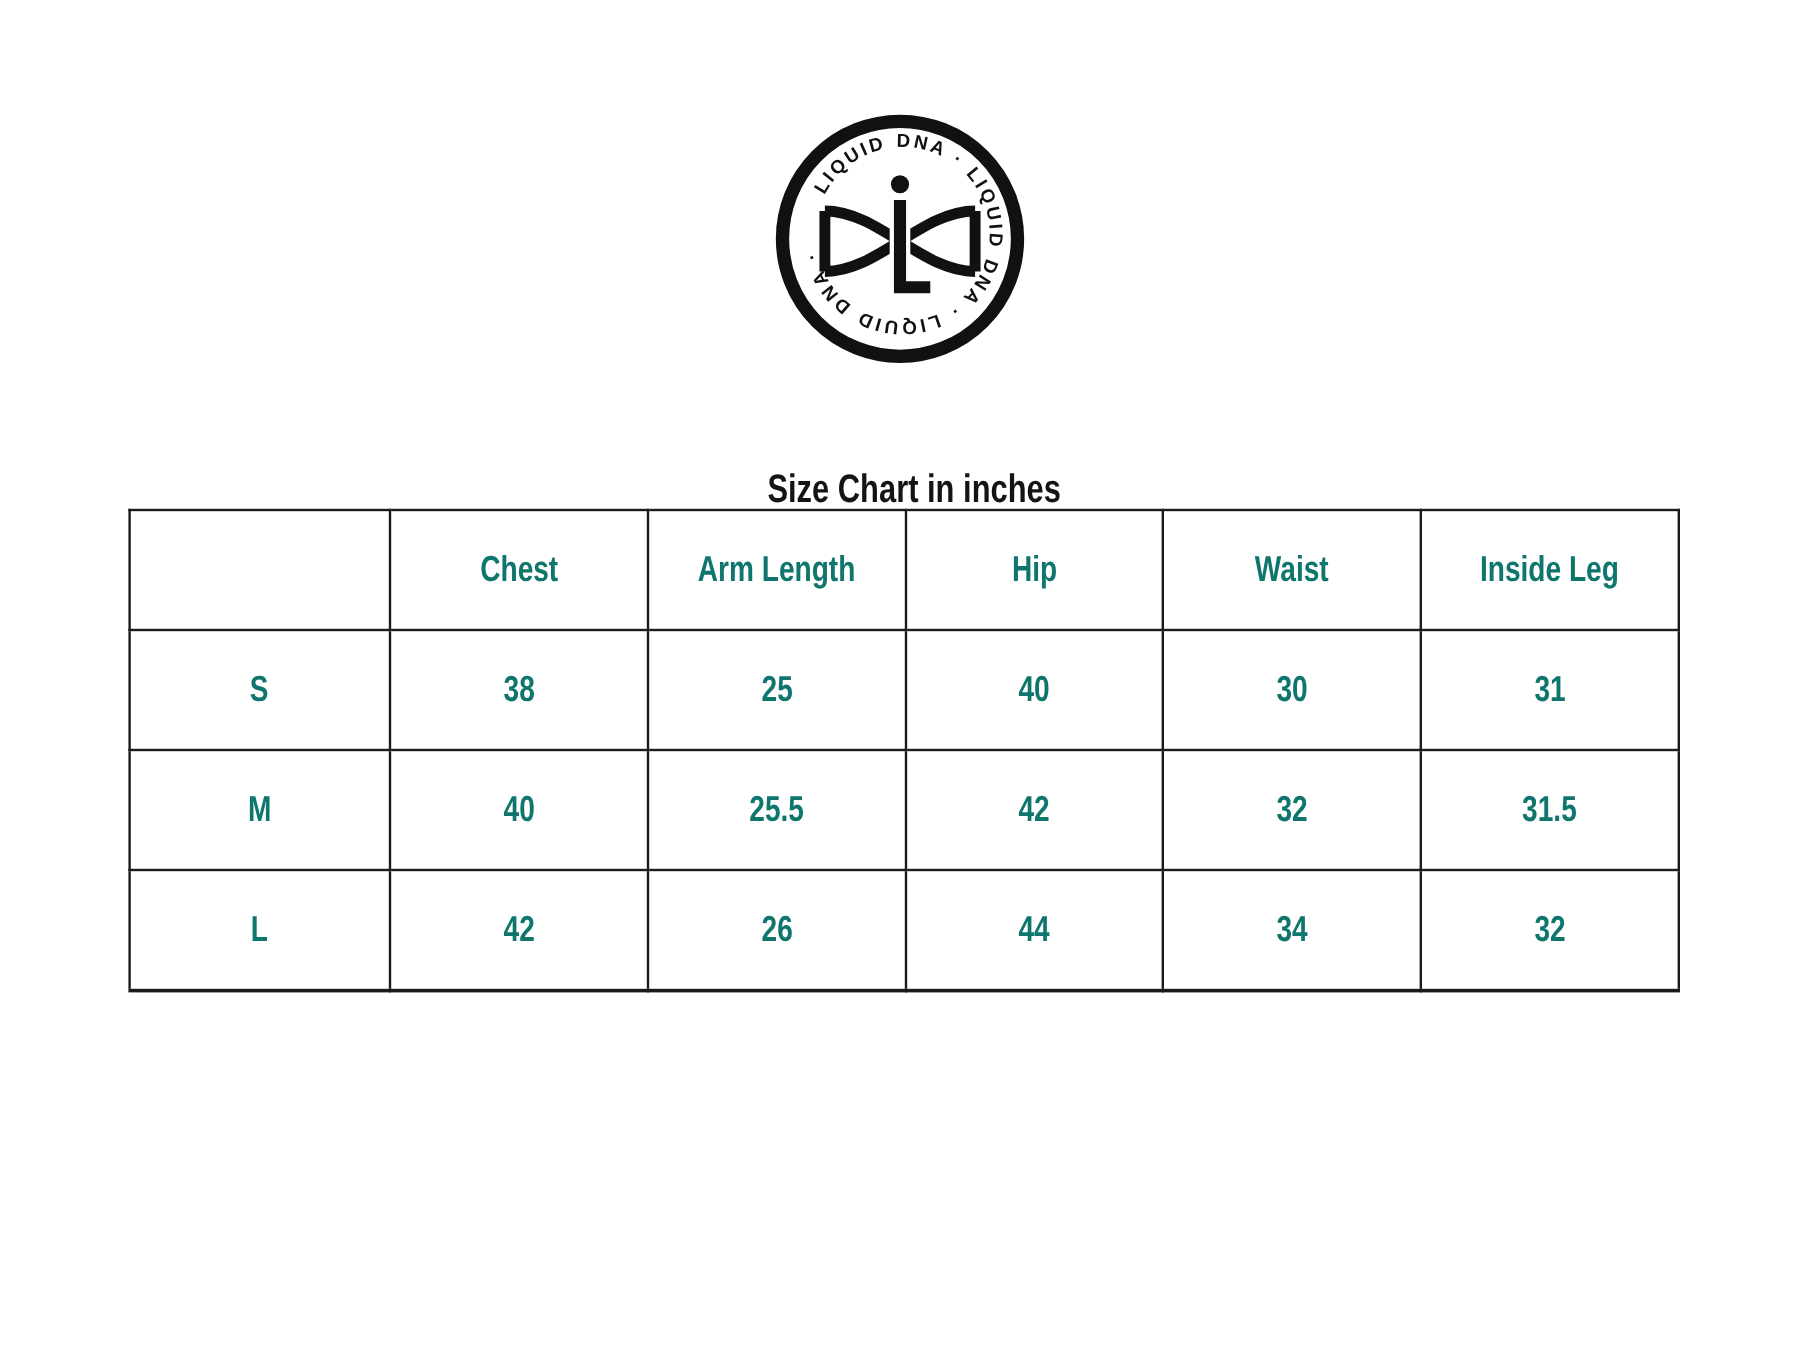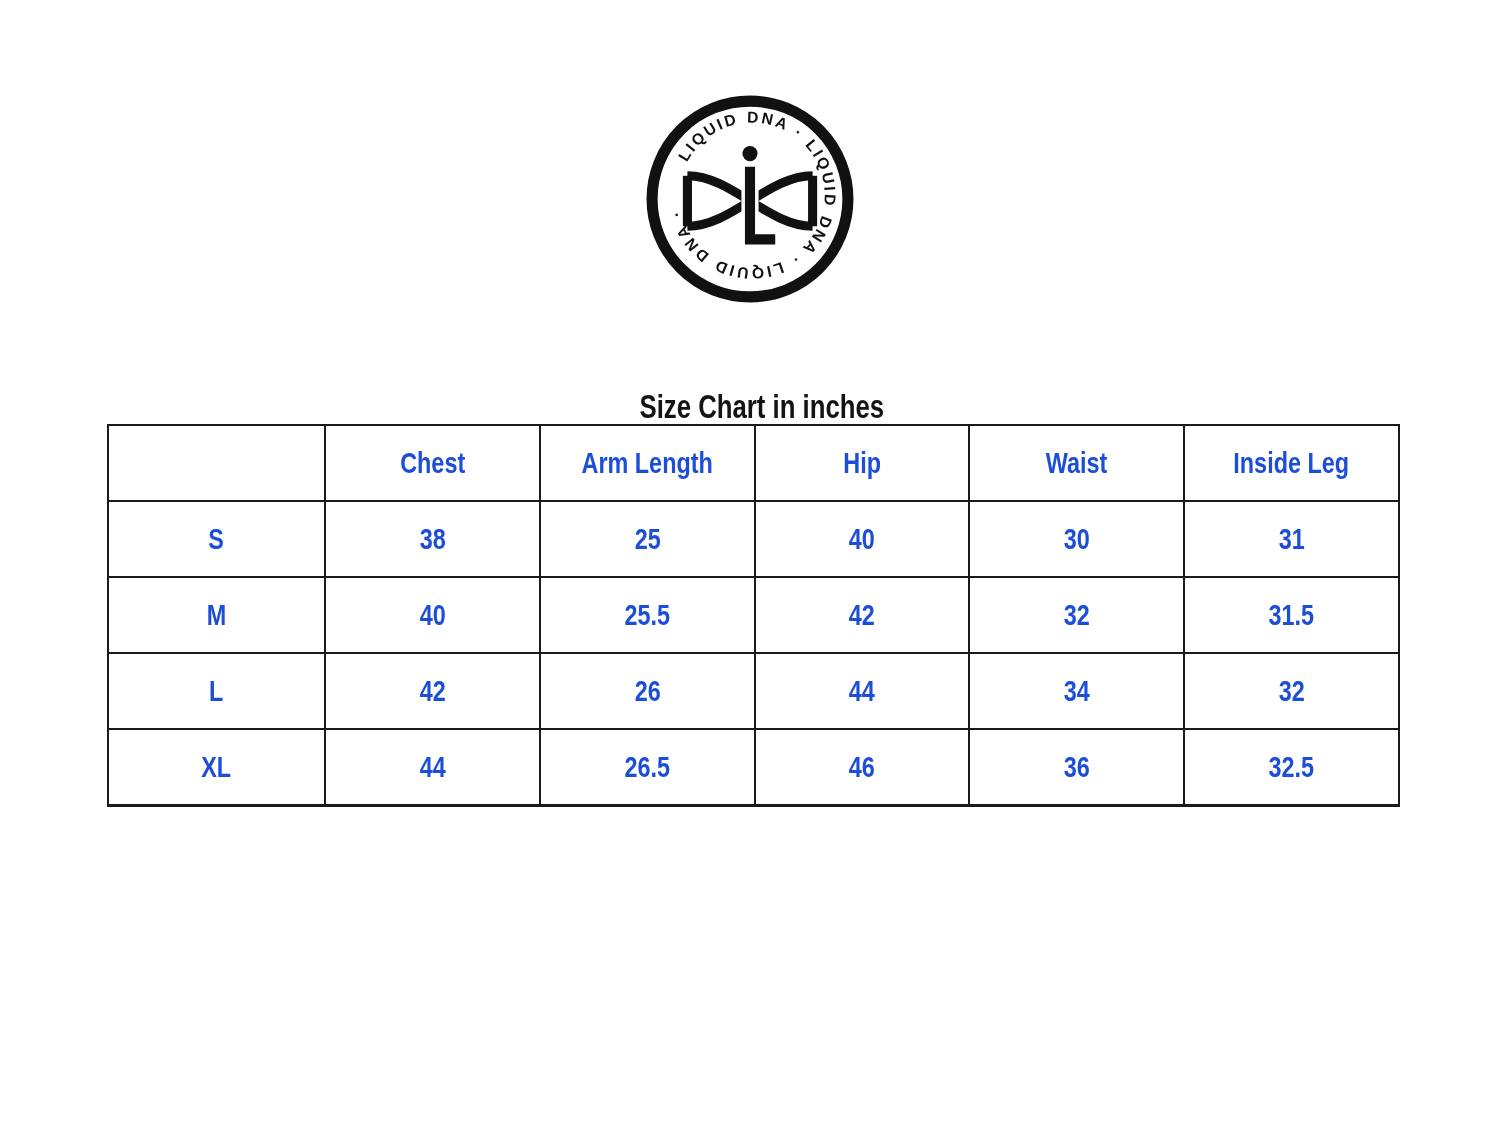--- a/index.html
+++ b/index.html
@@ -52,26 +52,26 @@
     left: 107px;
     top: 424px;
     width: 1291px;
     border-collapse: collapse;
     table-layout: fixed;
     background: #ffffff;
   }
   .size-table th, .size-table td {
     border: 2px solid #1b1b1b;
     height: 74px;
-    padding: 0;
+    padding: 12px;
     text-align: center;
     vertical-align: middle;
     font-weight: bold;
     font-size: 30px;
-    color: #1d4ed8;
+    color: #0f766e;
   }
   .size-table { border-bottom: 3px solid #1b1b1b; }
 </style>
 </head>
 <body>
 
 <div class="logo-wrap">
   <svg width="212" height="212" viewBox="0 0 210 210" xmlns="http://www.w3.org/2000/svg">
 
     <circle cx="105" cy="105" r="97" fill="#ffffff" stroke="#111111" stroke-width="11"></circle>
@@ -136,22 +136,14 @@
       <td><span class="cond">31.5</span></td>
     </tr>
     <tr>
       <td><span class="cond">L</span></td>
       <td><span class="cond">42</span></td>
       <td><span class="cond">26</span></td>
       <td><span class="cond">44</span></td>
       <td><span class="cond">34</span></td>
       <td><span class="cond">32</span></td>
     </tr>
-    <tr>
-      <td><span class="cond">XL</span></td>
-      <td><span class="cond">44</span></td>
-      <td><span class="cond">26.5</span></td>
-      <td><span class="cond">46</span></td>
-      <td><span class="cond">36</span></td>
-      <td><span class="cond">32.5</span></td>
-    </tr>
   </tbody>
 </table>
 
 </body></html>

